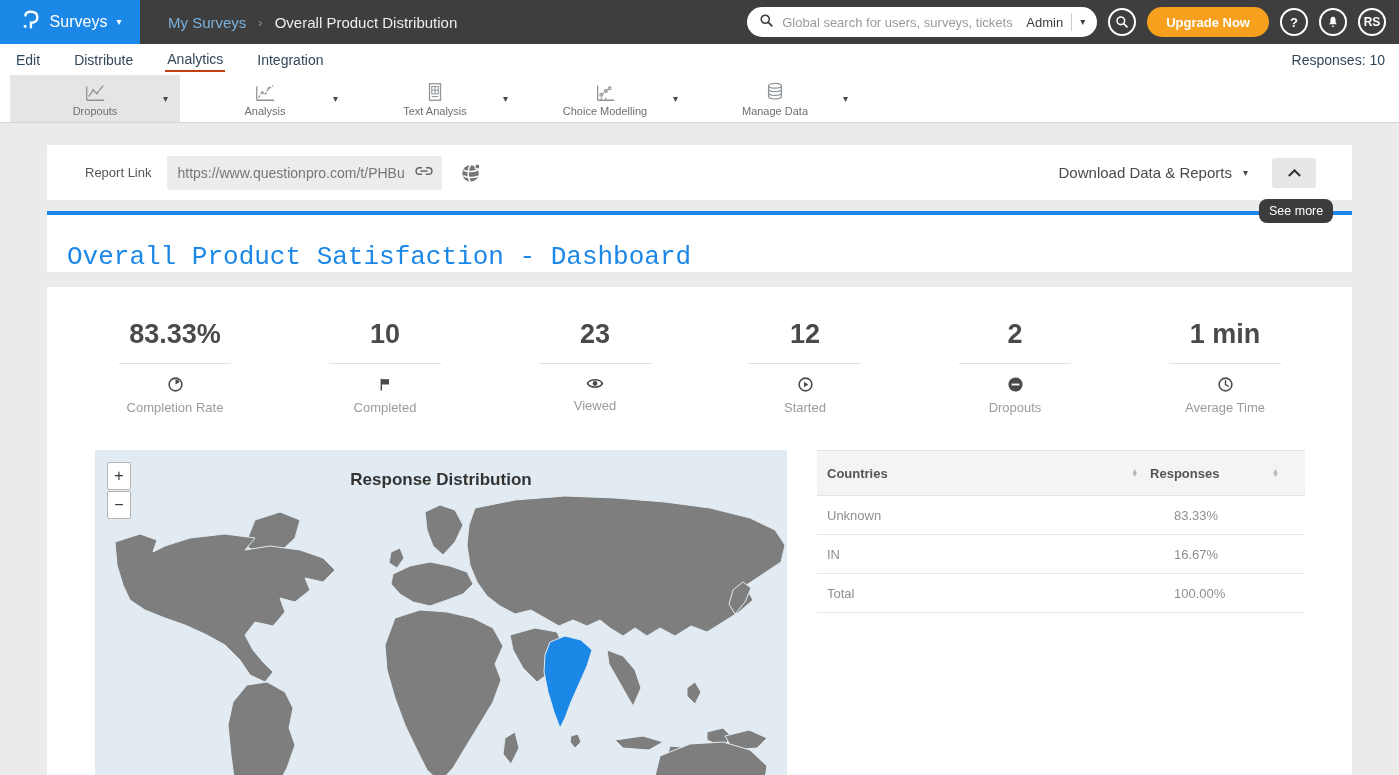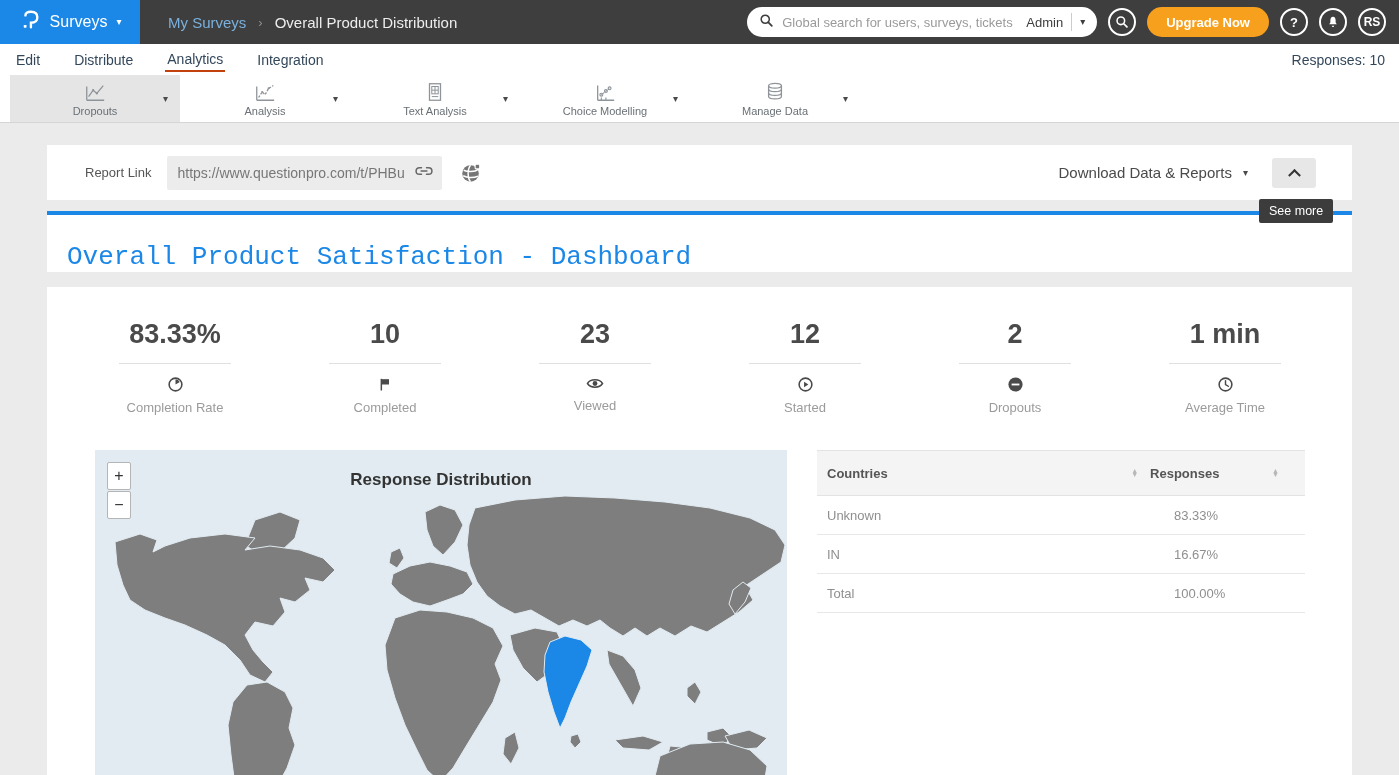--- a/index.html
+++ b/index.html
@@ -47,21 +47,21 @@
   .report-card { position:absolute; left:47px; top:145px; width:1305px; height:55px; background:#fff; display:flex; align-items:center; padding:0 36px 0 38px; }
   .report-label { font-size:13px; color:#555; }
   .report-input { margin-left:16px; width:275px; height:34px; background:#ececec; border-radius:2px; display:flex; align-items:center; padding:0 8px 0 10px; cursor:text; }
   .report-url { flex:1; font-size:14px; color:#777; white-space:nowrap; overflow:hidden; }
   .privacy-btn { margin-left:18px; cursor:pointer; display:flex; }
   .download-group { margin-left:auto; display:flex; align-items:center; gap:11px; cursor:pointer; }
   .download-label { font-size:15px; color:#4a4a4a; }
   .download-caret { color:#4a4a4a; }
   .see-more-btn { margin-left:24px; width:44px; height:30px; background:#e7e7e7; border:none; border-radius:3px; display:flex; align-items:center; justify-content:center; cursor:pointer; }
   .chev-up { width:9px; height:9px; border-top:2px solid #333; border-left:2px solid #333; transform:rotate(45deg) translate(2px,2px); }
-  .tooltip { position:absolute; left:1259px; top:199px; background:#3c3c3c; color:#fff; font-size:12.5px; padding:5px 10px; border-radius:2px; z-index:10; }
+  .tooltip { position:absolute; left:1259px; top:199px; background:#3c3c3c; color:#fff; font-size:12.5px; padding:5px 10px; border-radius:8px; z-index:10; }
 
   
   .title-card { position:absolute; left:47px; top:211px; width:1305px; height:61px; background:#fff; border-top:4px solid #1b87e6; display:flex; align-items:flex-end; padding:0 20px;font-family:Liberation Mono, monospace; }
   .page-title { font-size:26px; font-weight:500; color:#1b87e6; }
 
   
   .main-card { position:absolute; left:47px; top:287px; width:1305px; height:600px; background:#fff; }
   .stats-row { display:flex; padding:32px 0 0 23px; }
   .stat { width:210px; text-align:center; }
   .stat-value { font-size:27px; font-weight:bold; color:#4a4a4a; }

